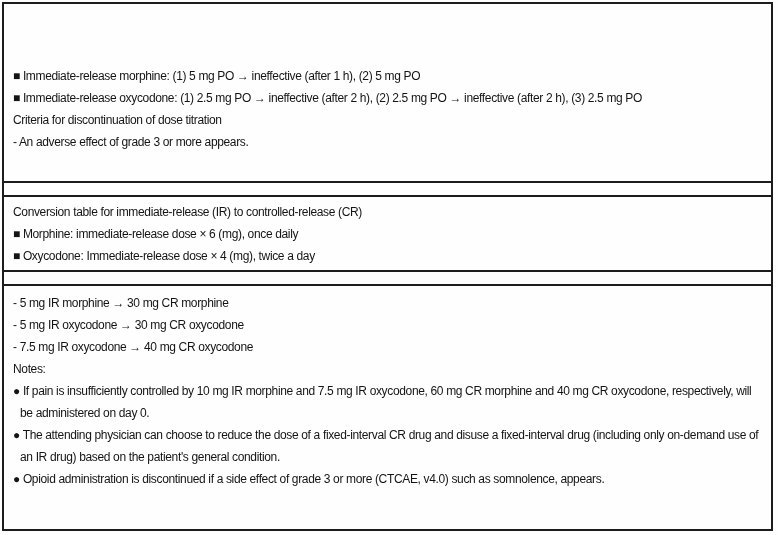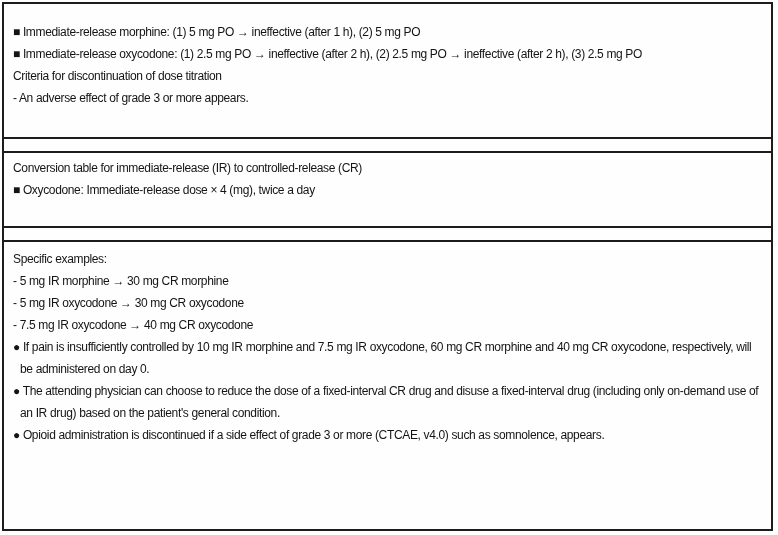--- a/index.html
+++ b/index.html
@@ -31,20 +31,21 @@
     font-size: 12px;
     letter-spacing: -0.35px;
     line-height: 22px;
     color: #141414;
     overflow: hidden;
   }
   .s1 {
     height: 135px;
     padding-top: 17px;
     border-bottom: 2px solid #1c1c1c;
+    margin-top: 44px;
   }
   .gap {
     height: 12px;
     background: #fefefe;
   }
   .s2 {
     height: 77px;
     padding-top: 4px;
     border-top: 2px solid #1c1c1c;
     border-bottom: 2px solid #1c1c1c;
@@ -70,26 +71,27 @@
   <div class="frame">
     <section class="box s1">
         <div class="line">■ Immediate-release morphine: (1) 5 mg PO → ineffective (after 1 h), (2) 5 mg PO</div>
         <div class="line">■ Immediate-release oxycodone: (1) 2.5 mg PO → ineffective (after 2 h), (2) 2.5 mg PO → ineffective (after 2 h), (3) 2.5 mg PO</div>
         <div class="line">Criteria for discontinuation of dose titration</div>
         <div class="line">- An adverse effect of grade 3 or more appears.</div>
       </section>
     <div class="gap"></div>
     <section class="box s2">
         <div class="line">Conversion table for immediate-release (IR) to controlled-release (CR)</div>
+        <div class="line">■ Morphine: immediate-release dose × 6 (mg), once daily</div>
         <div class="line">■ Oxycodone: Immediate-release dose × 4 (mg), twice a day</div>
       </section>
     <div class="gap"></div>
     <section class="box s3">
-        <div class="line">Specific examples:</div>
         <div class="line">- 5 mg IR morphine → 30 mg CR morphine</div>
         <div class="line">- 5 mg IR oxycodone → 30 mg CR oxycodone</div>
         <div class="line">- 7.5 mg IR oxycodone → 40 mg CR oxycodone</div>
+        <div class="line">Notes:</div>
         <div class="line hang">● If pain is insufficiently controlled by 10 mg IR morphine and 7.5 mg IR oxycodone, 60 mg CR morphine and 40 mg CR oxycodone, respectively, will be administered on day 0.</div>
         <div class="line hang">● The attending physician can choose to reduce the dose of a fixed-interval CR drug and disuse a fixed-interval drug (including only on-demand use of an IR drug) based on the patient's general condition.</div>
         <div class="line hang">● Opioid administration is discontinued if a side effect of grade 3 or more (CTCAE, v4.0) such as somnolence, appears.</div>
       </section>
   </div>
 </div>
 
 </body></html>

